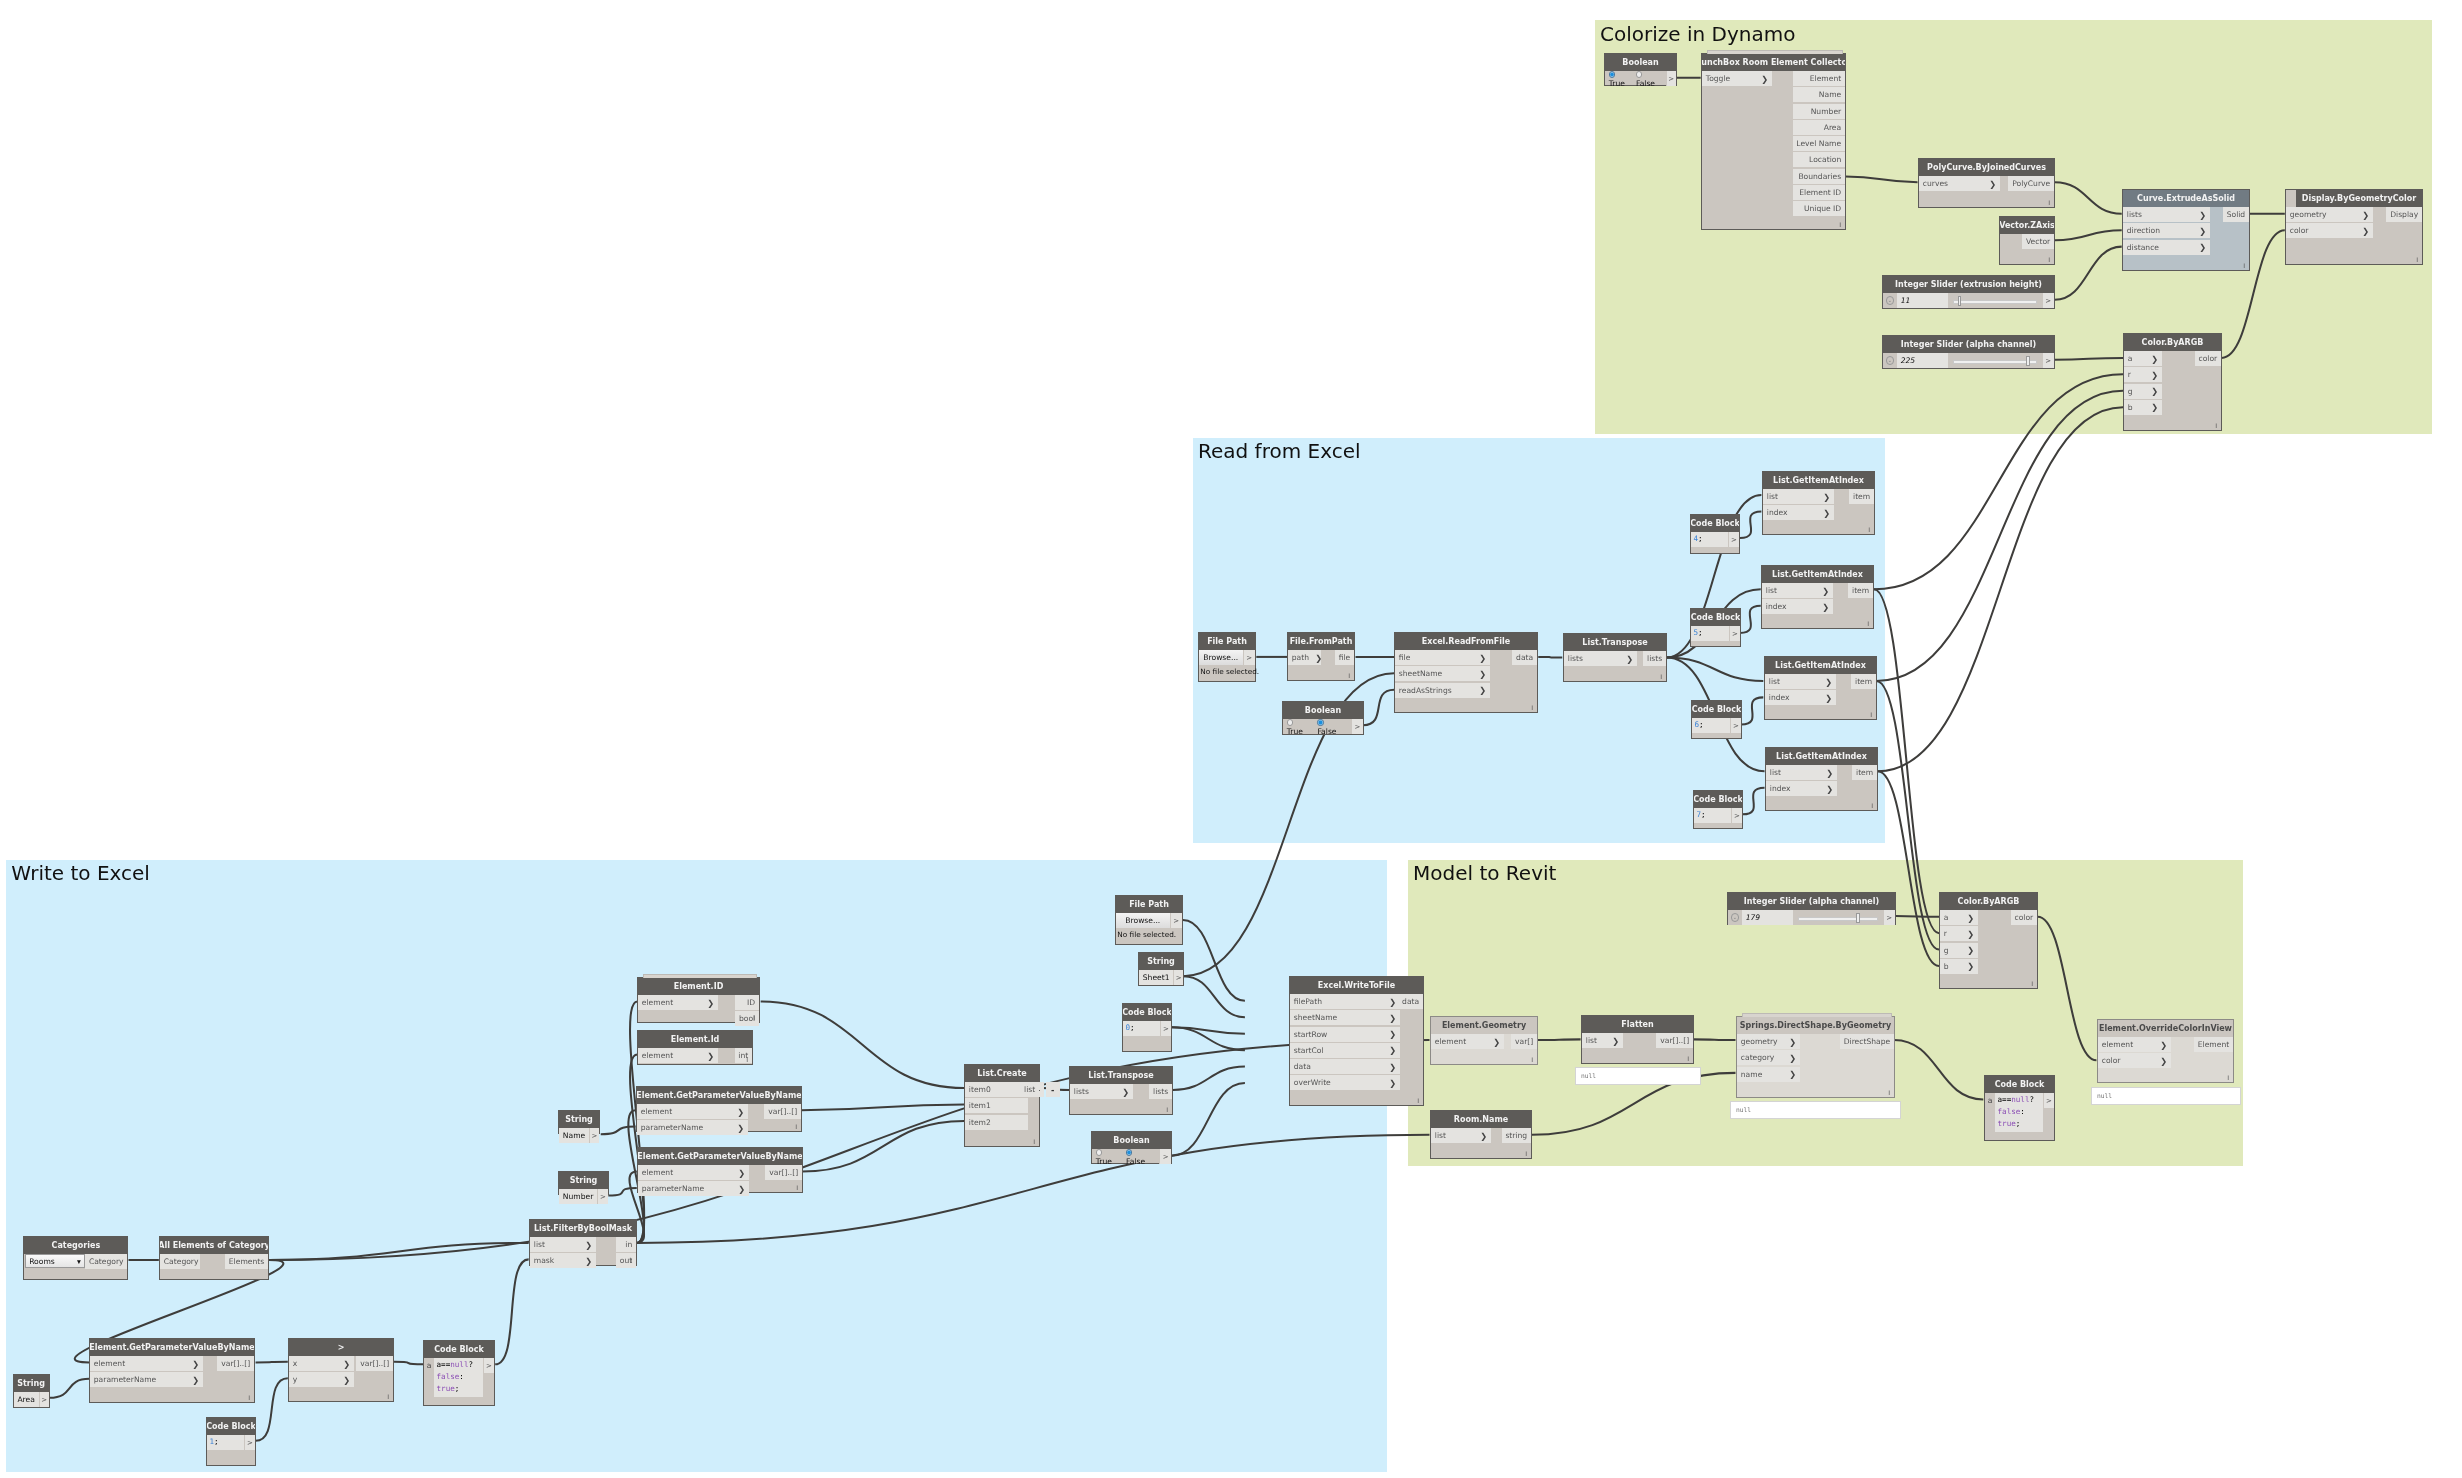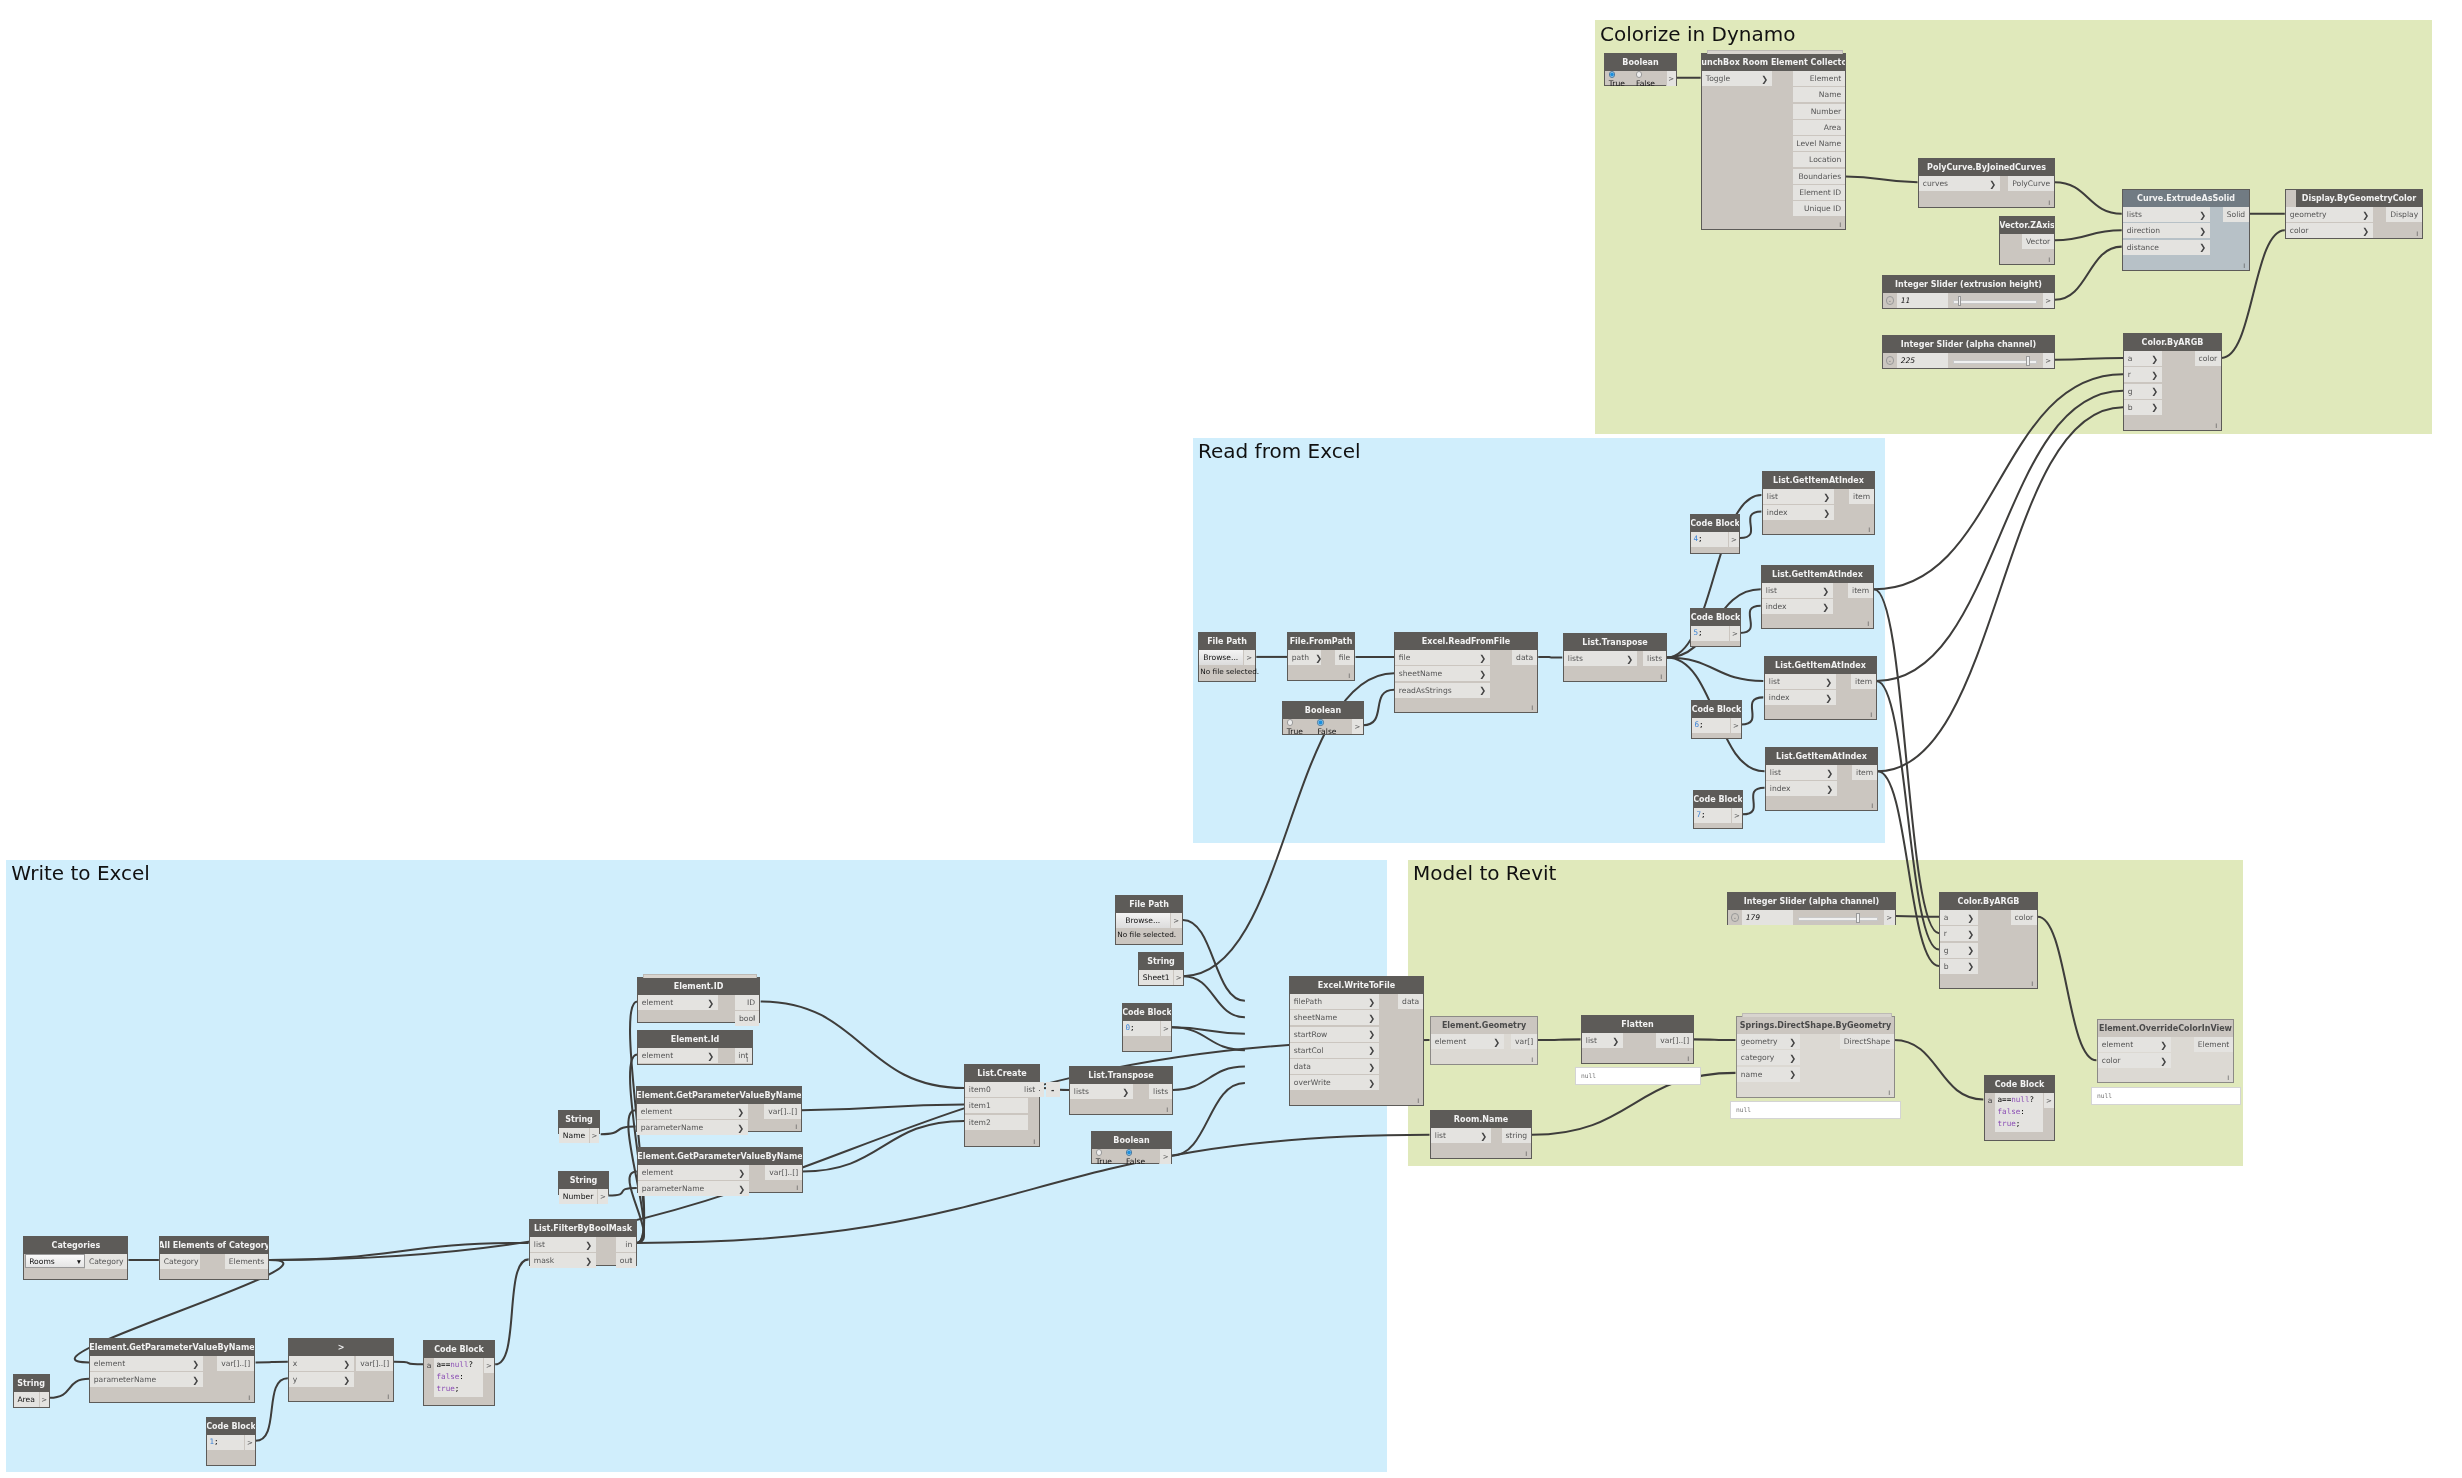--- a/index.html
+++ b/index.html
@@ -220,21 +220,21 @@
             <span class="chev">❯</span>
           </div>
         </div>
         <div class="ports-out">
           <div class="port">
             <span>Solid</span>
           </div>
         </div>
         <div class="lacing">I</div>
       </div>
-      <div class="node" style="left: 2285px; top: 175px; width: 138px; height: 50px; padding-left: 10px;">
+      <div class="node" style="left: 2285px; top: 175px; width: 138px; height: 76px; padding-left: 10px;">
         <div class="node-header">Display.ByGeometryColor</div>
         <div class="ports-in" style="width: 87px;">
           <div class="port">
             <span>geometry</span>
             <span class="chev">❯</span>
           </div>
           <div class="port">
             <span>color</span>
             <span class="chev">❯</span>
           </div>
@@ -738,21 +738,21 @@
       <div class="node" style="left: 1091px; top: 1117px; width: 81px; height: 33px;">
         <div class="node-header">Boolean</div>
         <div class="bool-row">
           <span class="lbl"><span class="radio"></span><span>True</span></span>
           <span class="lbl"><span class="radio on"></span><span>False</span></span>
           <span class="out-arrow">&gt;</span>
         </div>
       </div>
       <div class="node" style="left: 1245px; top: 962px; width: 135px; height: 130px; margin-left: 44px;">
         <div class="node-header">Excel.WriteToFile</div>
-        <div class="ports-in" style="width: 89px;">
+        <div class="ports-in" style="width: 110px;">
           <div class="port">
             <span>filePath</span>
             <span class="chev">❯</span>
           </div>
           <div class="port">
             <span>sheetName</span>
             <span class="chev">❯</span>
           </div>
           <div class="port">
             <span>startRow</span>

